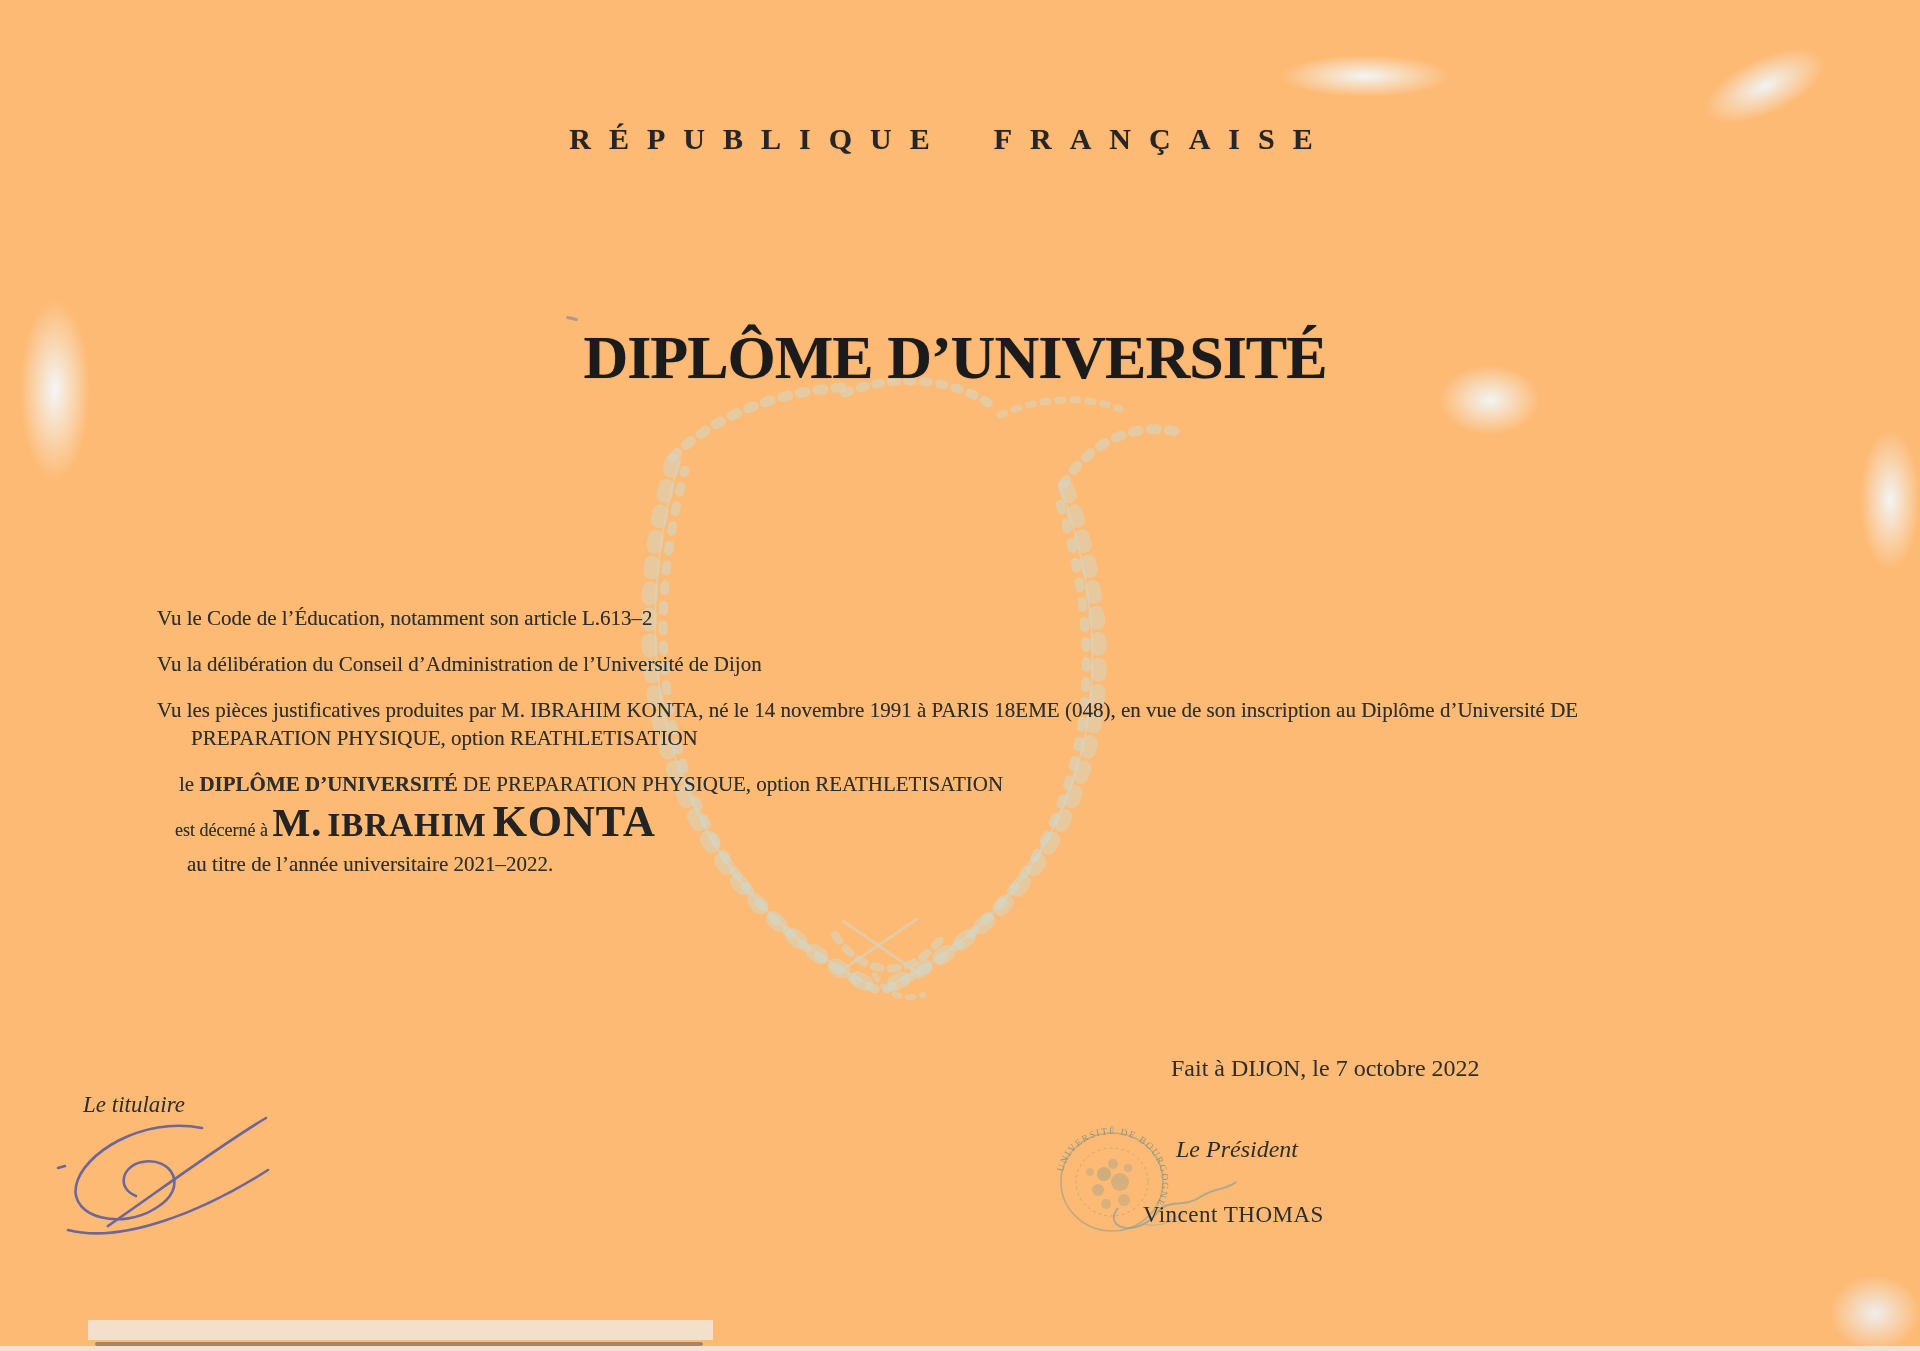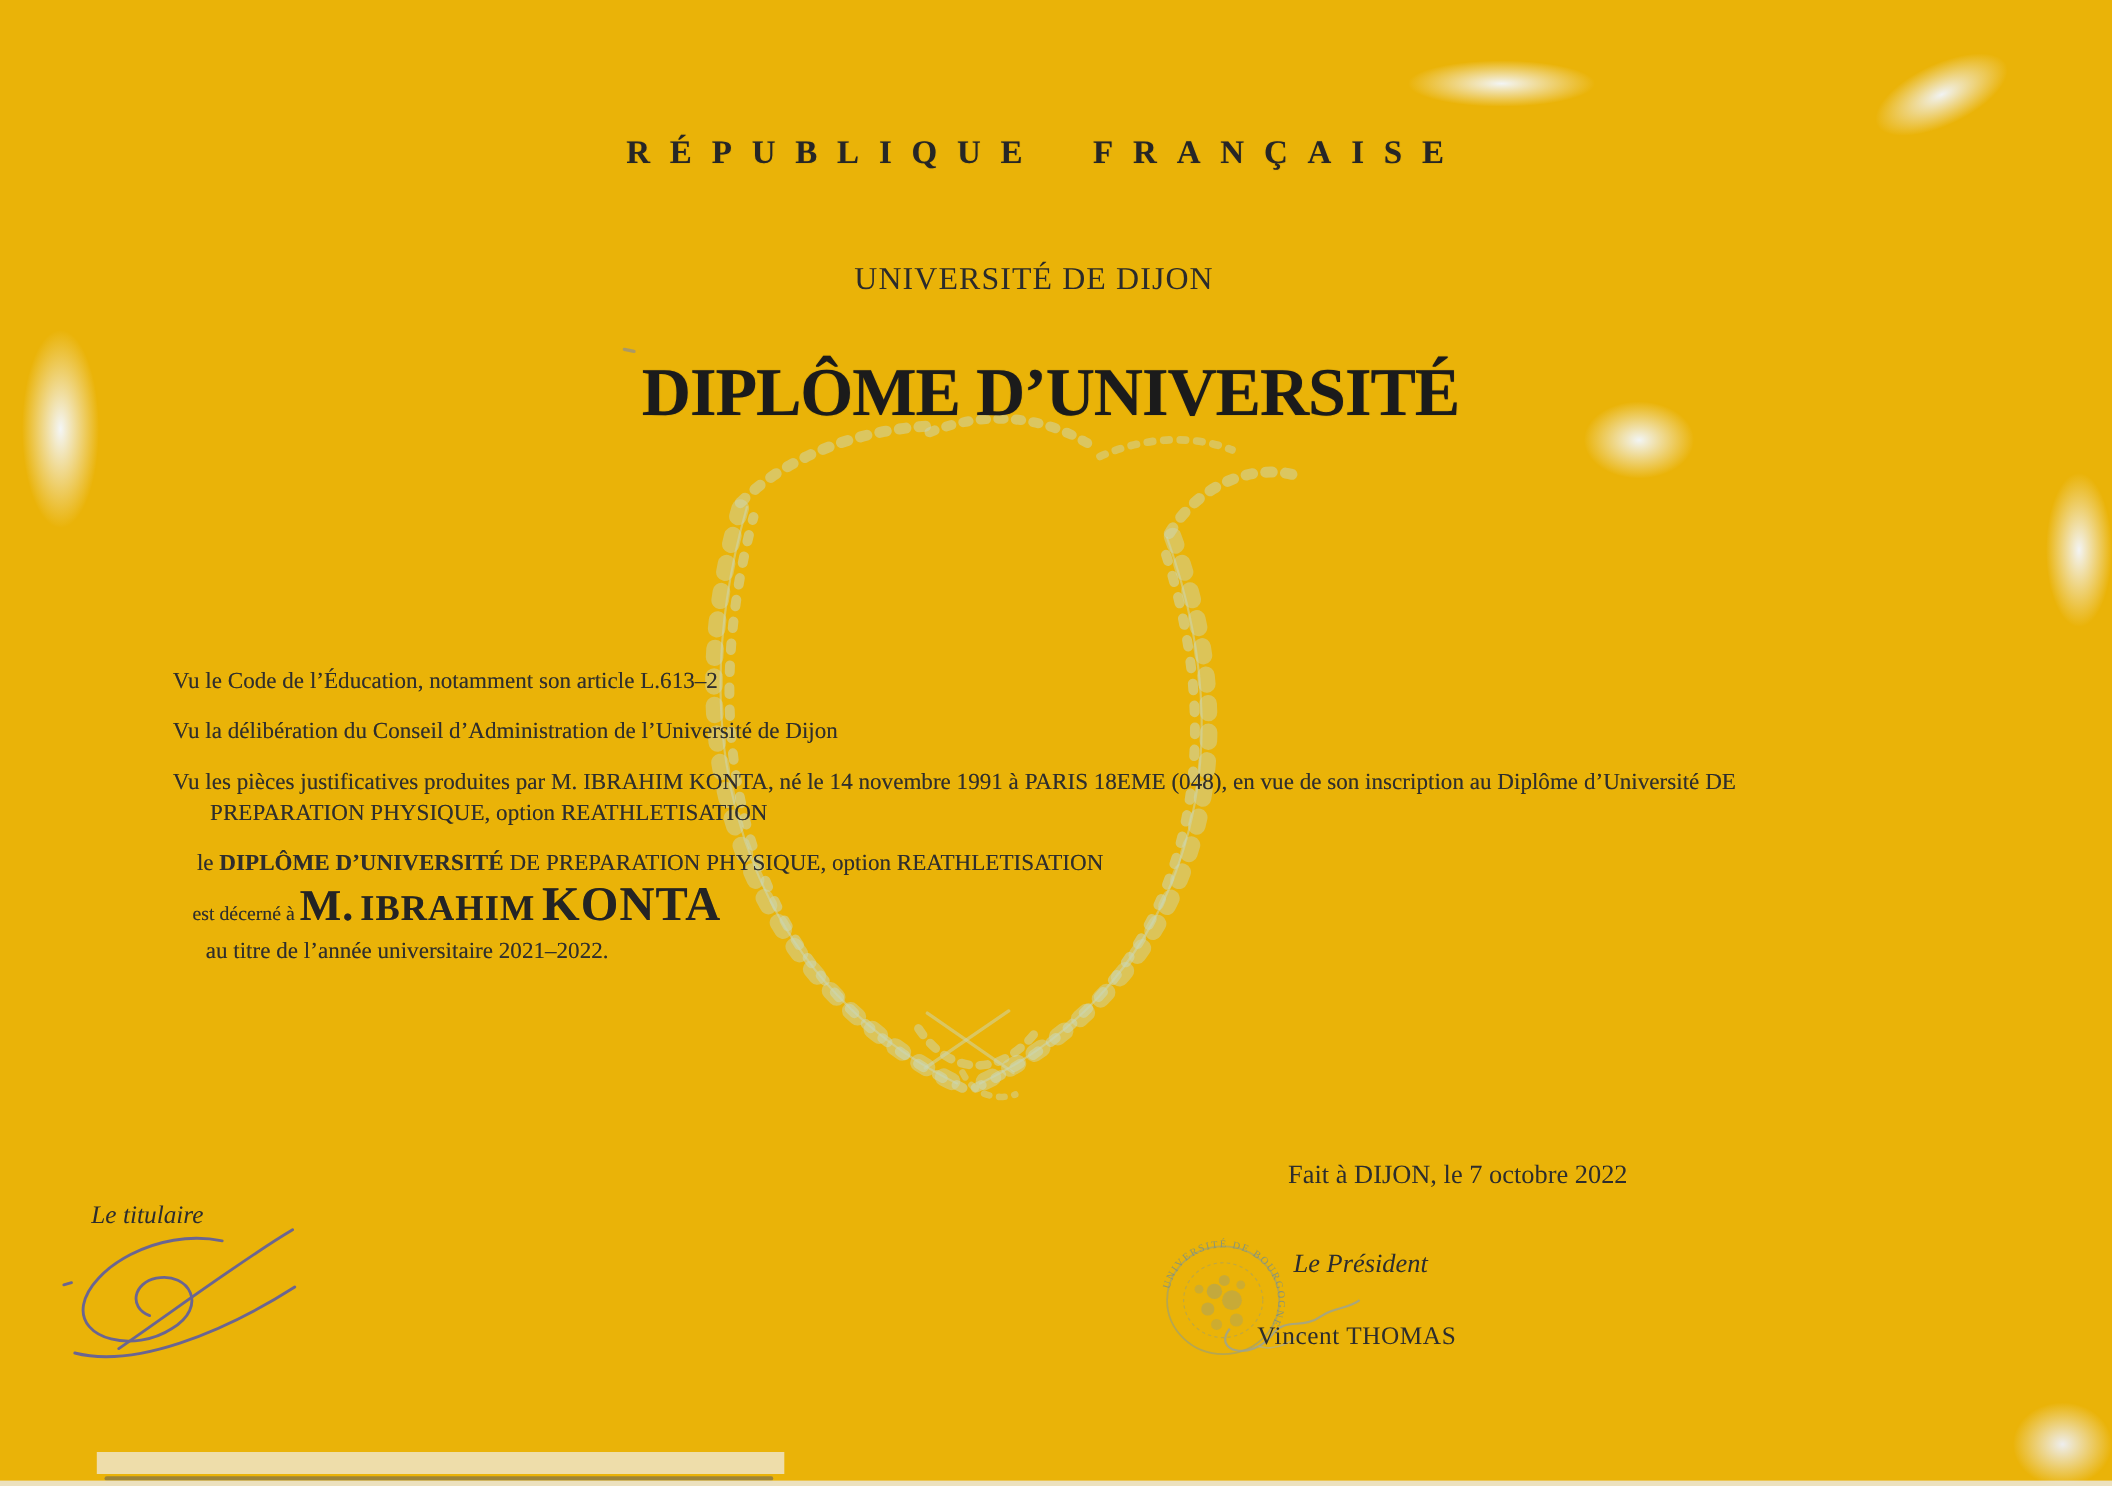--- a/index.html
+++ b/index.html
@@ -1,18 +1,18 @@
 <!DOCTYPE html>
 <html><head>
 <meta charset="utf-8">
 <style>
   html,body{margin:0;padding:0;background:#ffffff;}
   .page{
     position:relative;width:1920px;height:1351px;overflow:hidden;
-    background:#eab308;
+    background:#fdba74;
     font-family:"Liberation Serif", serif;
     color:#2d2d2d;
   }
   
   .republic-line{
     position:absolute;top:122px;left:0;width:1900px;text-align:center;
     font-size:30px;font-weight:700;letter-spacing:18px;color:#262626;
     text-shadow:0 0 1px rgba(40,40,40,.35);
   }
   .republic-line .word2{margin-left:46px;}
@@ -89,21 +89,20 @@
       <path d="M 296 636 L 372 584" stroke-width="3" opacity="0.5"></path>
       <path d="M 298 586 L 376 640" stroke-width="3" opacity="0.5"></path>
       <path d="M 330 640 C 340 660, 360 666, 378 660" stroke-width="6" stroke-dasharray="5 9" opacity="0.45"></path>
     </g>
   </svg>
 
   <div class="republic-line">
     <span>RÉPUBLIQUE</span><span class="word2">FRANÇAISE</span>
   </div>
 
-  <div class="university-line">UNIVERSITÉ DE DIJON</div>
 
   <div class="diploma-title">DIPLÔME D’UNIVERSITÉ</div>
 
   <div class="body-block">
     <p class="clause">Vu le Code de l’Éducation, notamment son article L.613–2</p>
     <p class="clause">Vu la délibération du Conseil d’Administration de l’Université de Dijon</p>
     <p class="clause"><span>Vu les pièces justificatives produites par M. IBRAHIM KONTA, né le 14 novembre 1991 à PARIS 18EME (048), en vue de son inscription au Diplôme d’Université DE</span><span class="wrap2">PREPARATION PHYSIQUE, option REATHLETISATION</span></p>
     <p class="clause indent award-line"><span>le </span><span class="award-bold">DIPLÔME D’UNIVERSITÉ</span><span> DE PREPARATION PHYSIQUE, option REATHLETISATION</span></p>
     <p class="clause decerne-line"><span class="decerne-prefix">est décerné à </span> <span class="name-title">M.</span> <span class="name-first">IBRAHIM</span><span class="name-last">KONTA</span></p>
     <p class="clause year-line">au titre de l’année universitaire 2021–2022.</p>

